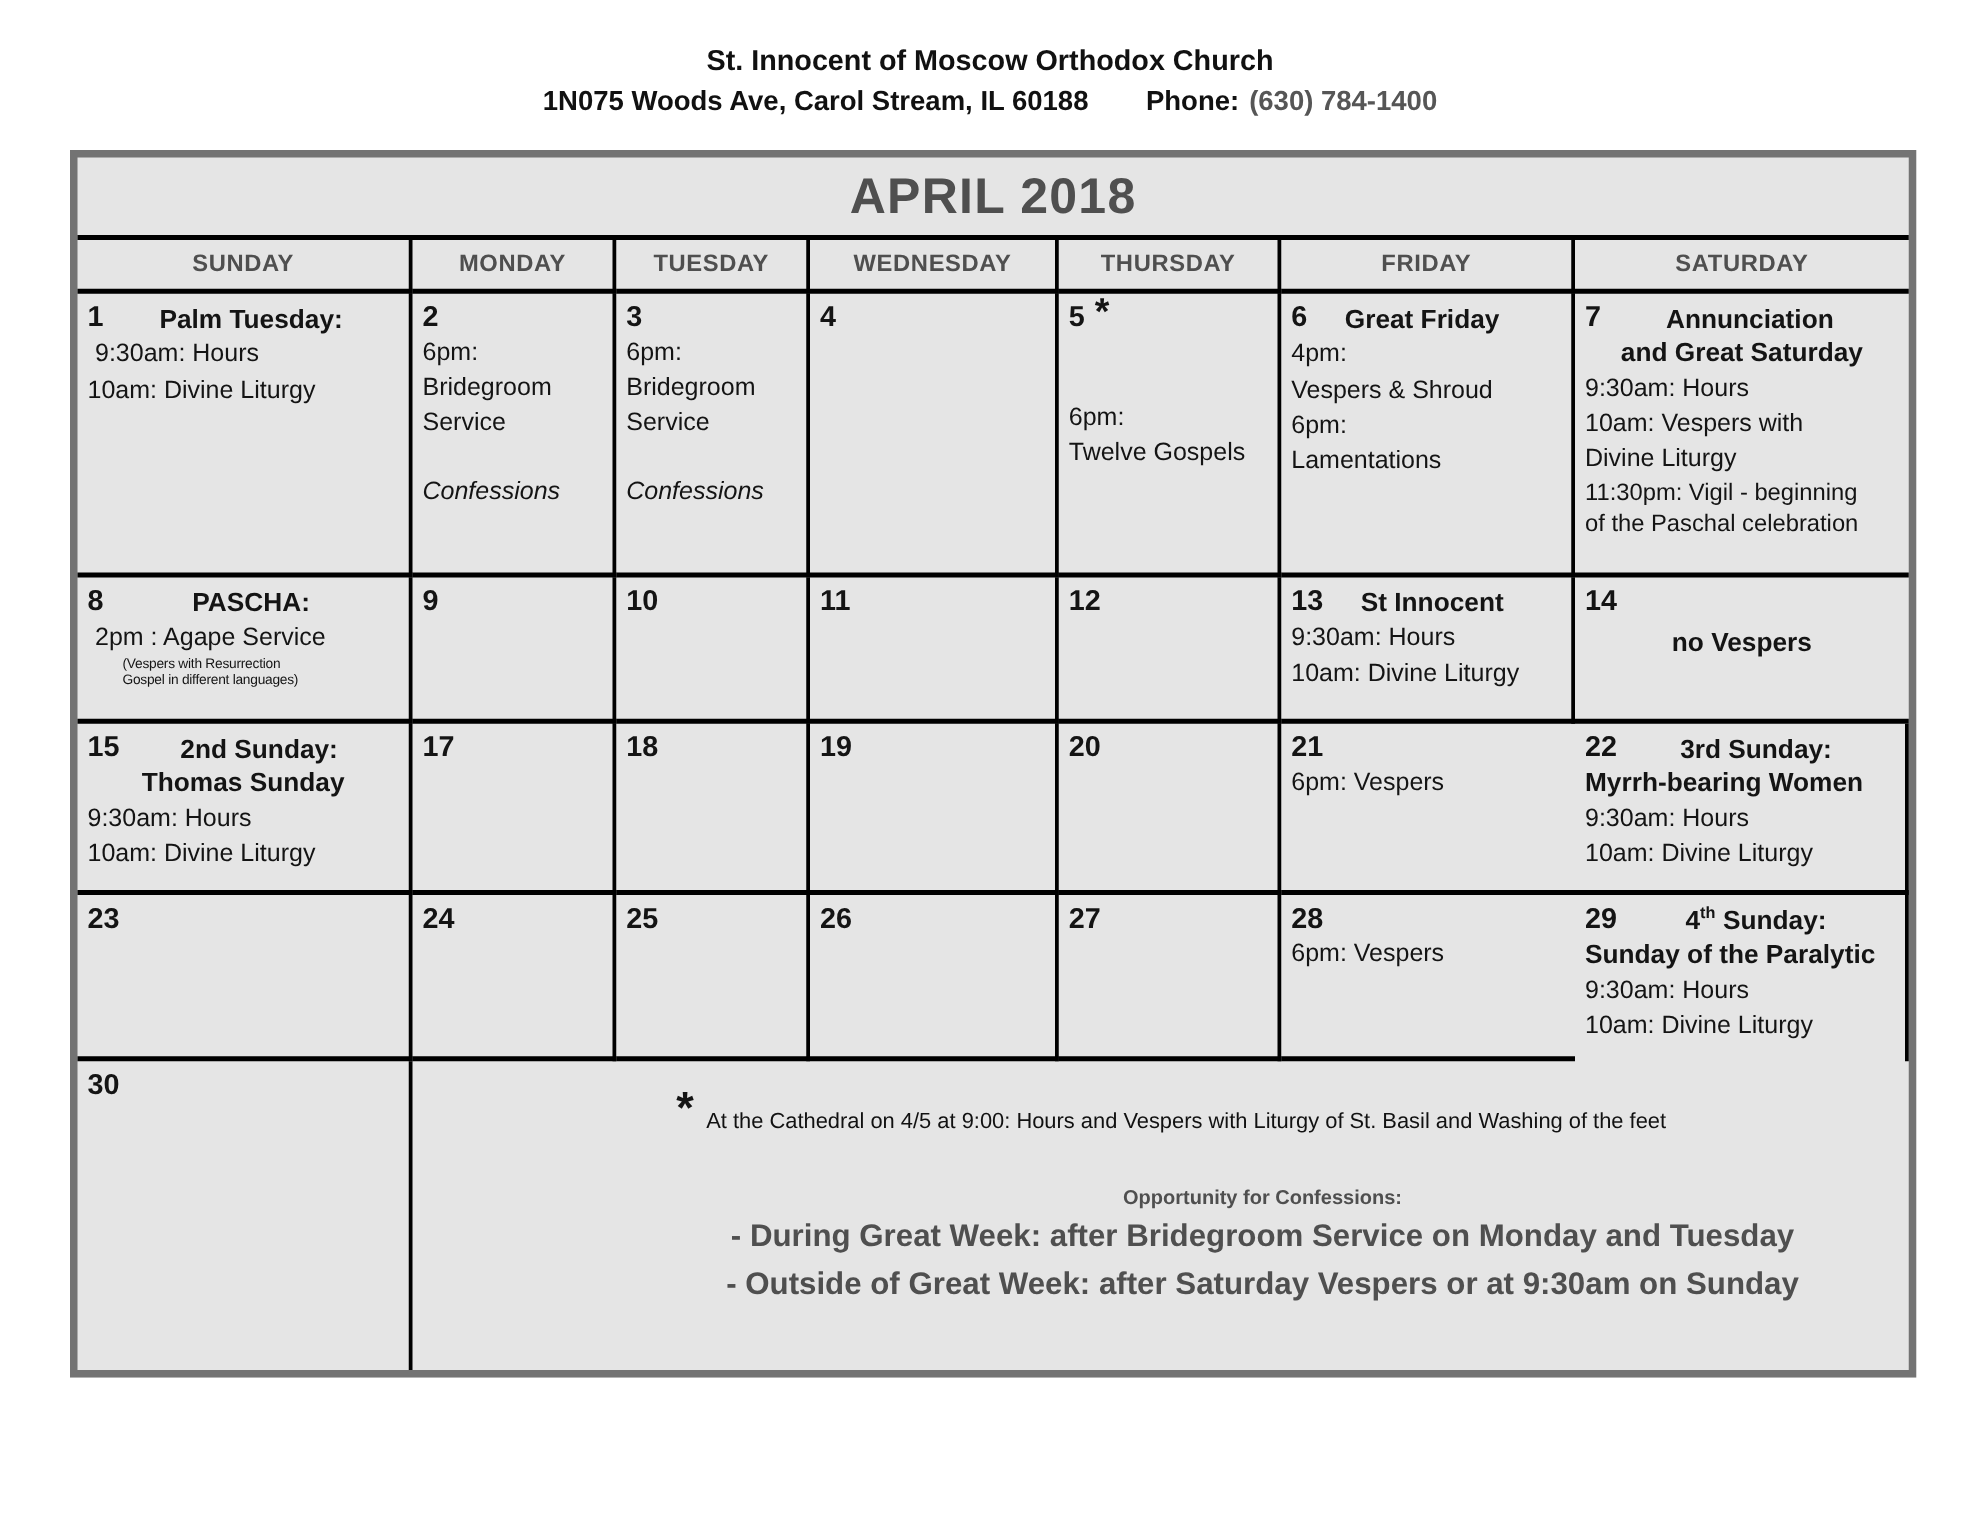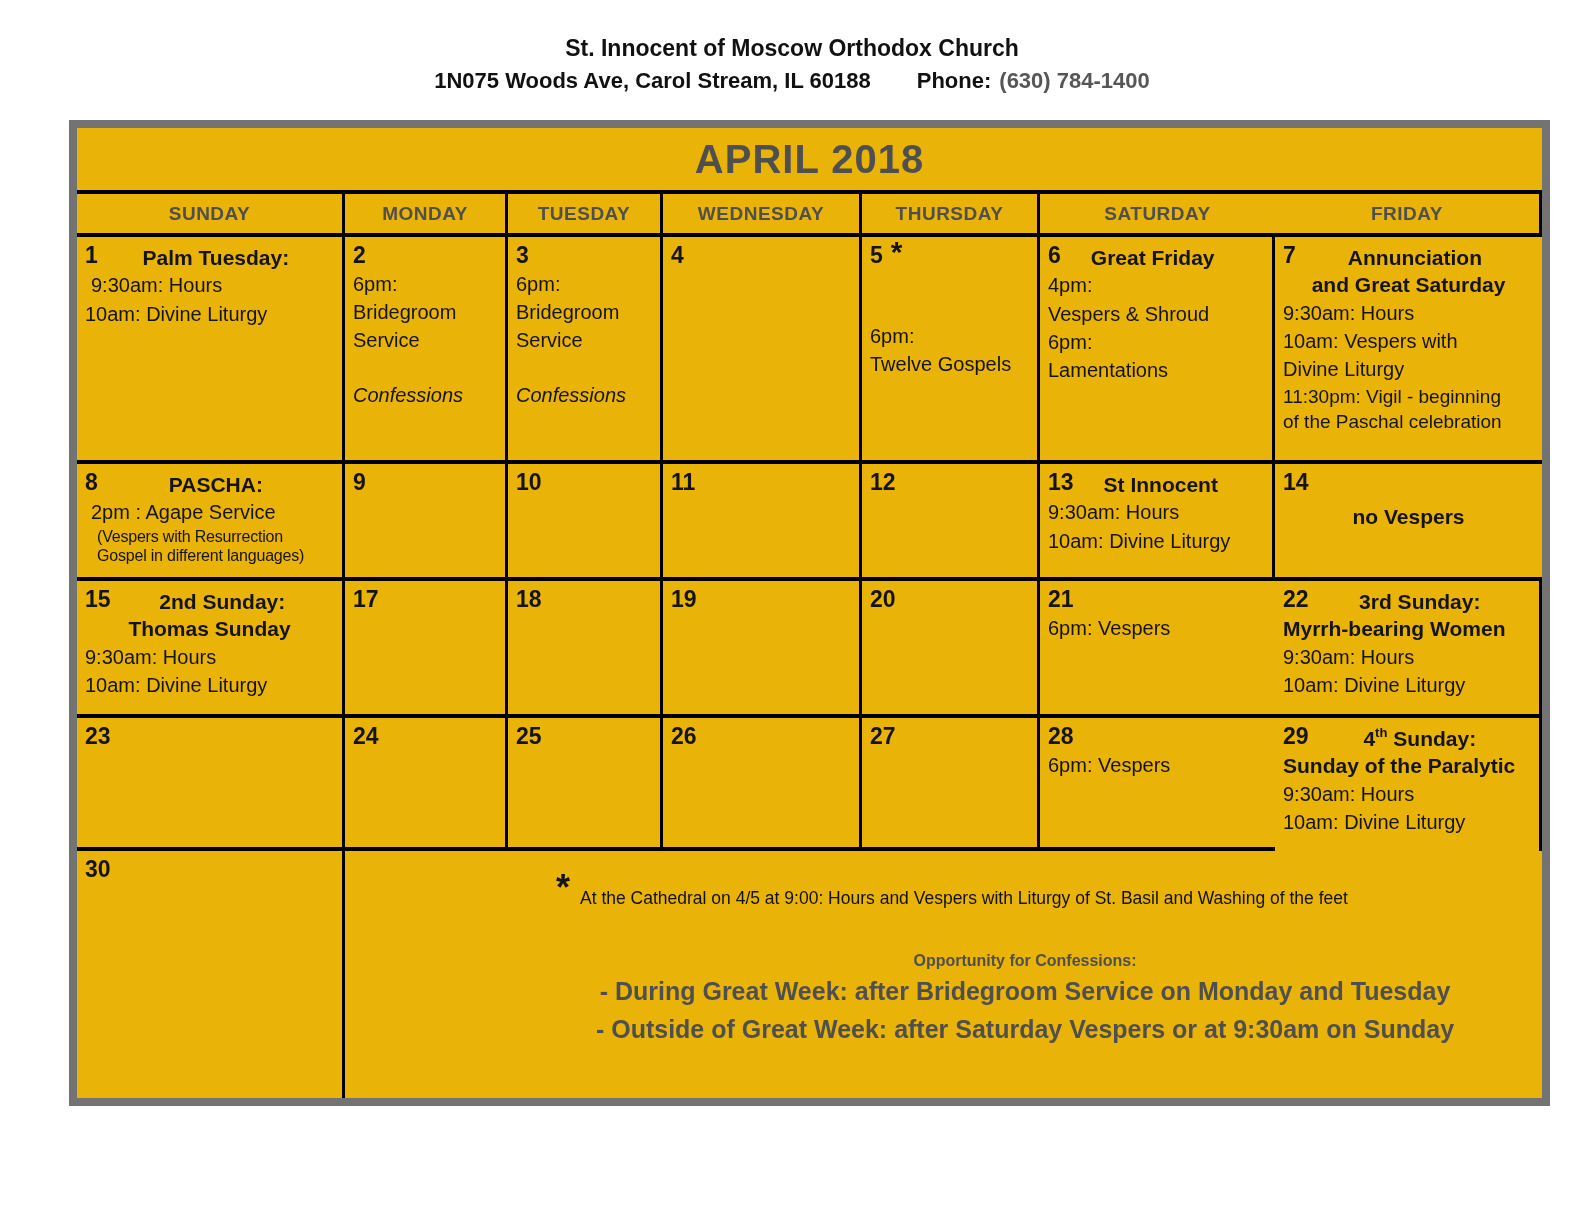--- a/index.html
+++ b/index.html
@@ -10,21 +10,21 @@
   .pgheader{position:absolute;top:34px;left:0;width:100%;text-align:center;}
   .church{font-size:23px;font-weight:bold;color:#111;line-height:1.3;}
   .addrline{margin-top:4px;font-size:22px;font-weight:bold;display:flex;
             justify-content:center;gap:46px;}
   .addr{color:#111;}
   .phone-wrap{display:flex;gap:8px;}
   .phone-label{color:#111;}
   .phone-num{color:#565656;}
 
   
-  .cal{position:absolute;left:69px;top:120px;width:1465px;border:8px solid #737373;background:#eab308;}
+  .cal{position:absolute;left:56px;top:120px;width:1465px;border:6px solid #737373;background:#e5e5e5;}
   .cal-title{height:62px;border-bottom:4px solid #000;display:flex;align-items:center;
              justify-content:center;font-size:40px;font-weight:bold;color:#4f4f4f;
              letter-spacing:1px;}
   .grid{display:grid;grid-template-columns:268px 163px 155px 199px 178px 235px 267px;
         grid-template-rows:43px 227px 117px 137px 133px 247px;}
   .c{box-sizing:border-box;border-right:3px solid #000;border-bottom:4px solid #000;
      padding:5px 8px;overflow:hidden;}
   .noR{border-right:none;}
   .noB{border-bottom:none;}
   .hd{display:flex;align-items:center;justify-content:center;font-size:19px;
@@ -35,21 +35,21 @@
   .num{font-weight:bold;font-size:23px;line-height:1.2;}
   .ttl{flex:1;text-align:center;font-weight:bold;font-size:21px;padding-top:2px;line-height:1.3;}
   .ttl.near{flex:0 0 auto;text-align:left;margin-left:30px;}
   .ttl2{font-weight:bold;font-size:21px;text-align:center;line-height:1.3;}
   .ttl2.left{text-align:left;}
   .ln{font-size:20px;line-height:1.42;}
   .it{font-style:italic;}
   .gap{margin-top:26px;}
   .push{margin-top:52px;}
   .sm7{font-size:19px;line-height:1.35;}
-  .s8{font-size:16px;line-height:1.2;margin-left:12px;letter-spacing:-0.2px;}
+  .s8{font-size:11px;line-height:1.2;margin-left:28px;letter-spacing:-0.2px;}
   .ind{margin-left:6px;}
   .center-bold{font-weight:bold;font-size:21px;text-align:center;margin-top:8px;}
   .ast{font-size:30px;font-weight:bold;line-height:0.8;margin:-2px 0 0 8px;}
   .supth{font-size:13px;font-weight:bold;position:relative;top:-9px;}
   .t29rest{margin-left:6px;}
 
   
   .note{position:relative;}
   .fn{display:flex;align-items:flex-start;margin:16px 0 0 40px;}
   .fn-ast{font-size:36px;font-weight:bold;line-height:0.9;}
@@ -77,22 +77,22 @@
   <div class="cal">
     <div class="cal-title">APRIL 2018</div>
 
     <div class="grid">
 
       <div class="c hd">SUNDAY</div>
       <div class="c hd">MONDAY</div>
       <div class="c hd">TUESDAY</div>
       <div class="c hd">WEDNESDAY</div>
       <div class="c hd">THURSDAY</div>
+      <div class="c hd">FRIDAY</div>
       <div class="c hd noR">SATURDAY</div>
-      <div class="c hd">FRIDAY</div>
 
       <div class="c">
         <div class="head">
           <span class="num">1</span>
           <span class="ttl">Palm Tuesday:</span>
         </div>
         <div class="ln ind">9:30am: Hours</div>
         <div class="ln">10am: Divine Liturgy</div>
       </div>
 

